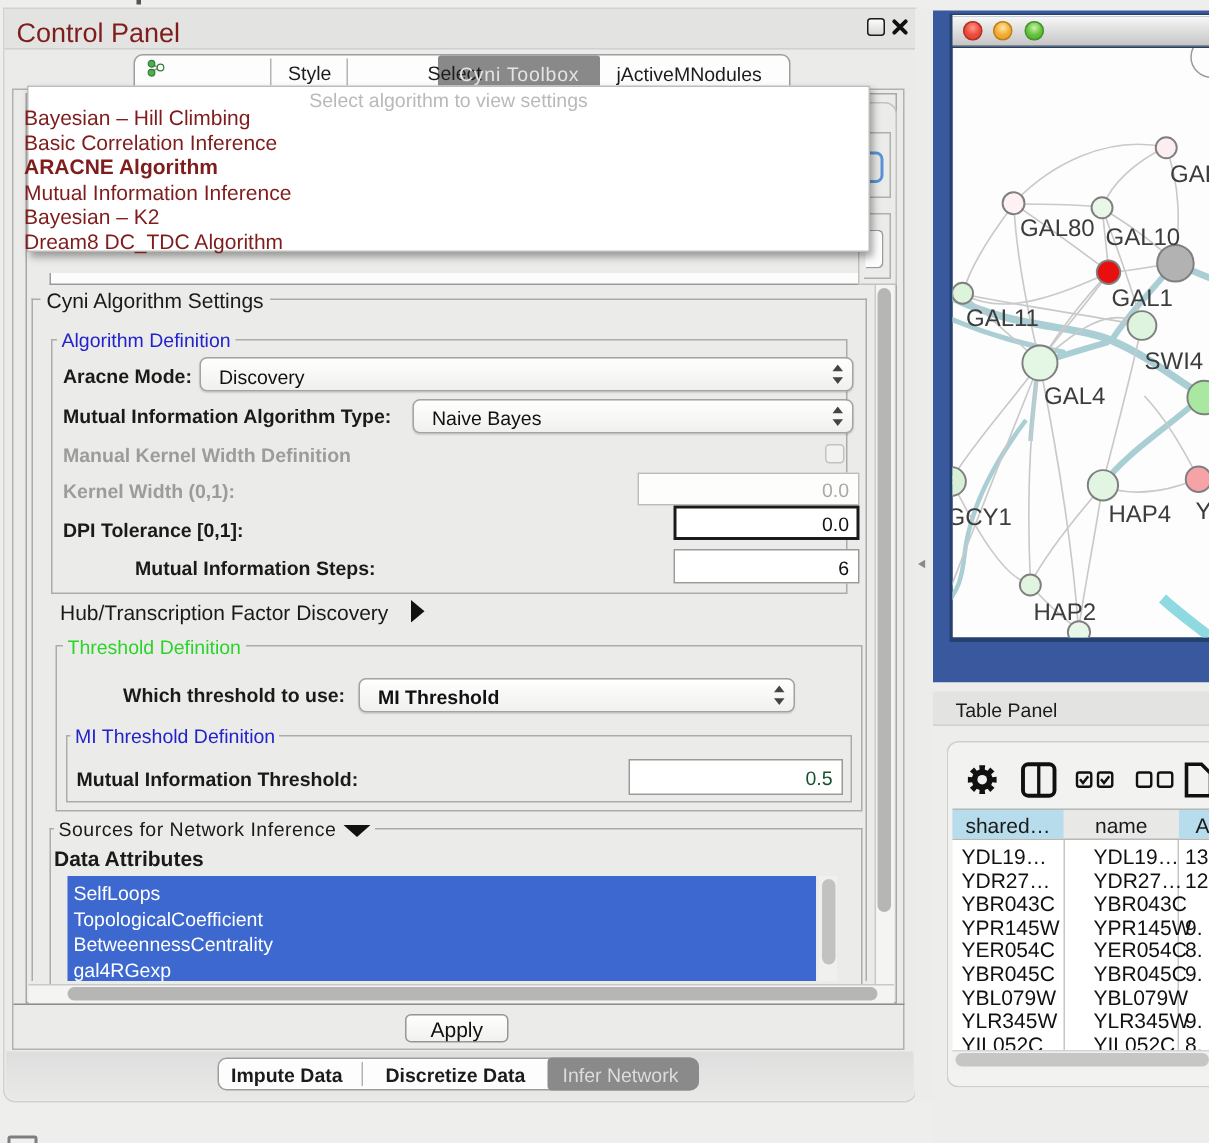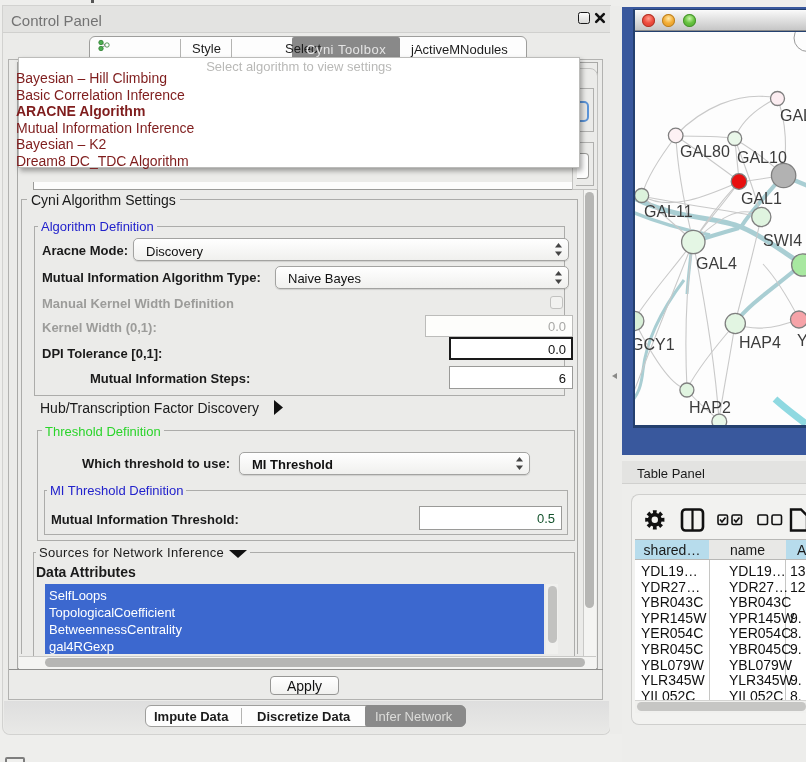--- a/index.html
+++ b/index.html
@@ -6,21 +6,21 @@
   html,body { width:806px; height:762px; overflow:hidden; }
   body { background:#eeeeec; font-family:"Liberation Sans",sans-serif; position:relative; }
   .abs { position:absolute; }
   .combo { background:linear-gradient(#ffffff,#f0f0ee); border:1px solid #a3a3a1; border-radius:5px; box-shadow:0 1px 1px rgba(0,0,0,0.12); }
 </style>
 </head>
 <body>
 
 <div class="abs" id="cp" style="left:3px;top:6px;width:607px;height:728px;background:#ebebe9;border-radius:0 0 7px 7px;box-shadow:0 0 0 1px #d2d2d0;"></div>
 <div class="abs" style="left:3px;top:6px;width:607px;height:27px;background:#e3e3e1;border-bottom:1px solid #d0d0ce;"></div>
-<div class="abs" style="left:11px;top:12px;font-size:15px;color:#737373;">Control Panel</div>
+<div class="abs" style="left:11px;top:12px;font-size:18px;color:#7f1d1d;">Control Panel</div>
 
 <div class="abs" style="left:578px;top:12px;width:12px;height:12px;border:1.6px solid #1a1a1a;border-radius:2.5px;background:linear-gradient(#fdfdfd,#d8d8d6);"></div>
 <svg class="abs" style="left:594px;top:12px" width="12" height="12" viewBox="0 0 12 12">
     <path d="M2.2 2.2 L9.8 9.8 M9.8 2.2 L2.2 9.8" stroke="#111" stroke-width="2.6" stroke-linecap="round"></path>
   </svg>
 
 <div class="abs" style="left:91px;top:0;width:3px;height:3px;background:#555;"></div>
 
 <div class="abs" style="left:89px;top:36px;width:438px;height:24px;background:#fdfdfd;border:1px solid #9e9e9c;border-radius:6px 6px 0 0;"></div>
 <div class="abs tabsep" style="left:180px;top:39px;width:1px;height:18px;background:#b4b4b2;"></div>

